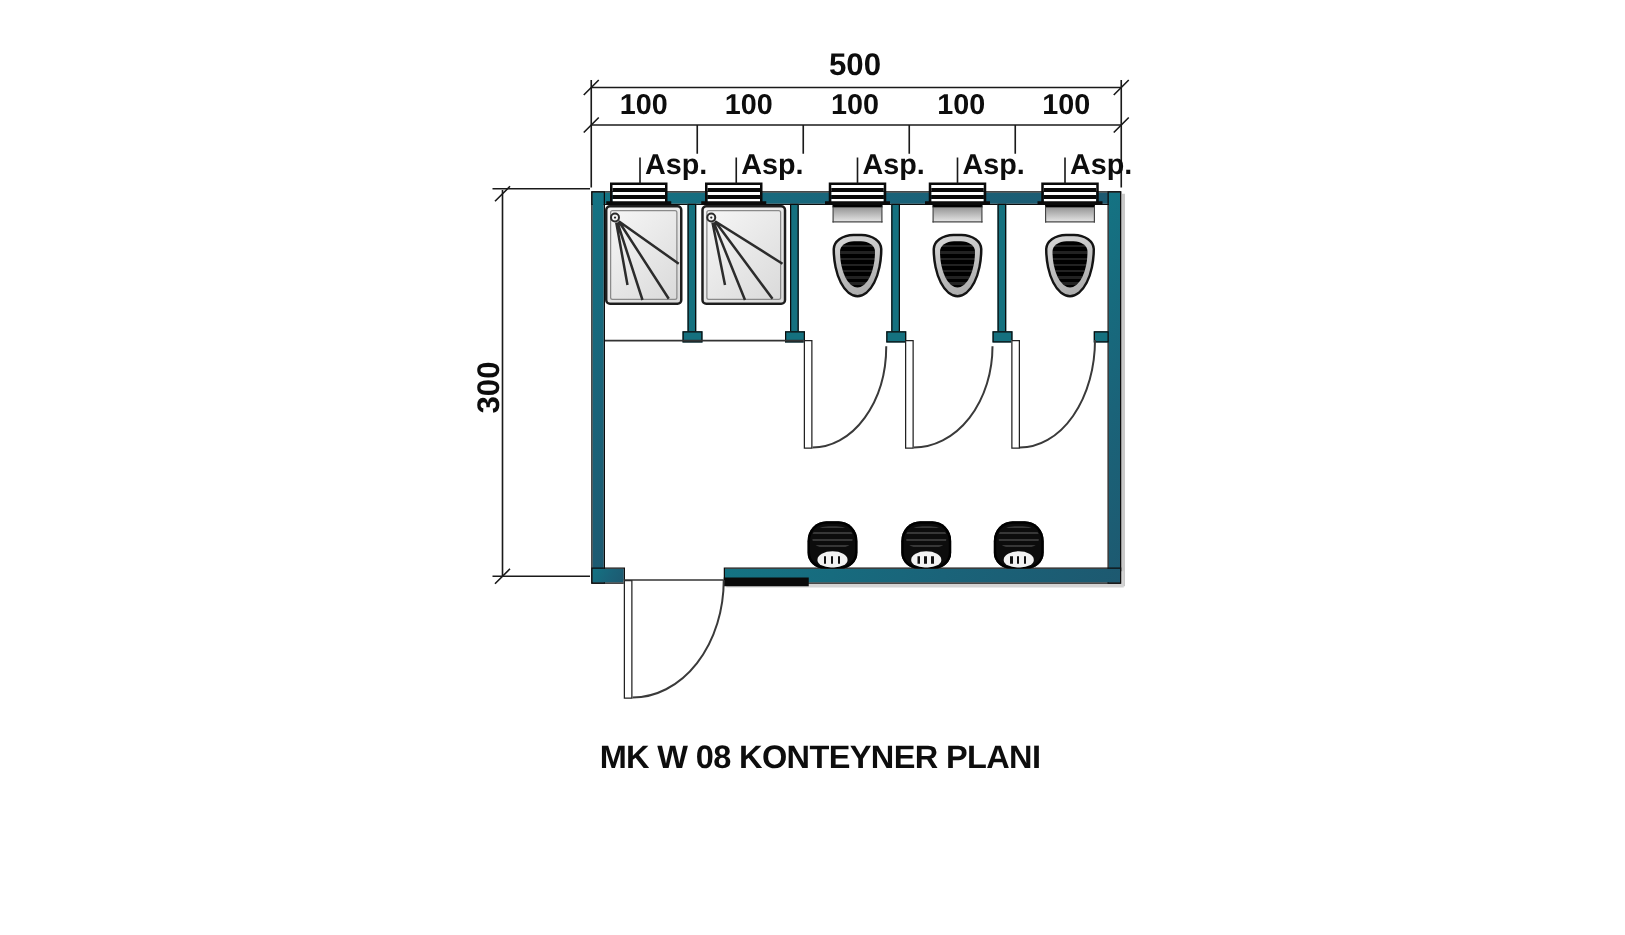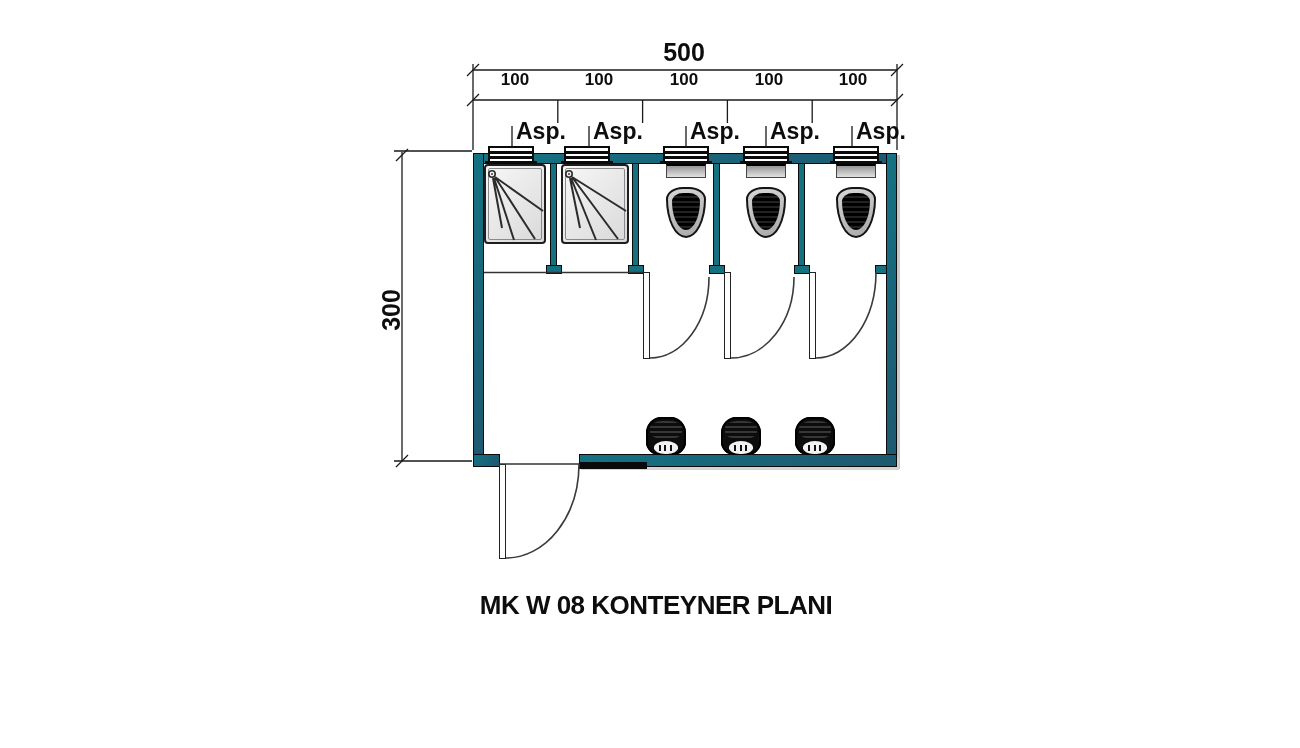--- a/index.html
+++ b/index.html
@@ -107,21 +107,21 @@
 
   
   #entry-step{left:579px;top:462px;width:68px;height:7px;background:#0a0a0a;z-index:6;position:absolute;}
 
   
   #linework{position:absolute;left:0;top:0;width:1300px;height:748px;z-index:7;pointer-events:none;}
 
   
   .lbl{position:absolute;font-weight:700;color:#0d0d0d;white-space:nowrap;z-index:8;}
   #dim-500{left:634px;top:38px;width:100px;text-align:center;font-size:25px;}
-  .dim-100{top:70px;width:60px;text-align:center;font-size:17px;}
+  .dim-100{top:70px;width:60px;text-align:center;font-size:23px;}
   #b1{left:485px;} #b2{left:569px;} #b3{left:654px;} #b4{left:739px;} #b5{left:823px;}
   .asp{top:118px;font-size:23px;}
   #a1{left:516px;} #a2{left:593px;} #a3{left:690px;} #a4{left:770px;} #a5{left:856px;}
   #dim-300{left:346px;top:296px;width:90px;height:28px;text-align:center;font-size:25px;
            transform:rotate(-90deg);}
   #plan-title{left:456px;top:590px;width:400px;text-align:center;font-size:26px;letter-spacing:-0.5px;}
 </style>
 </head>
 <body>
 

